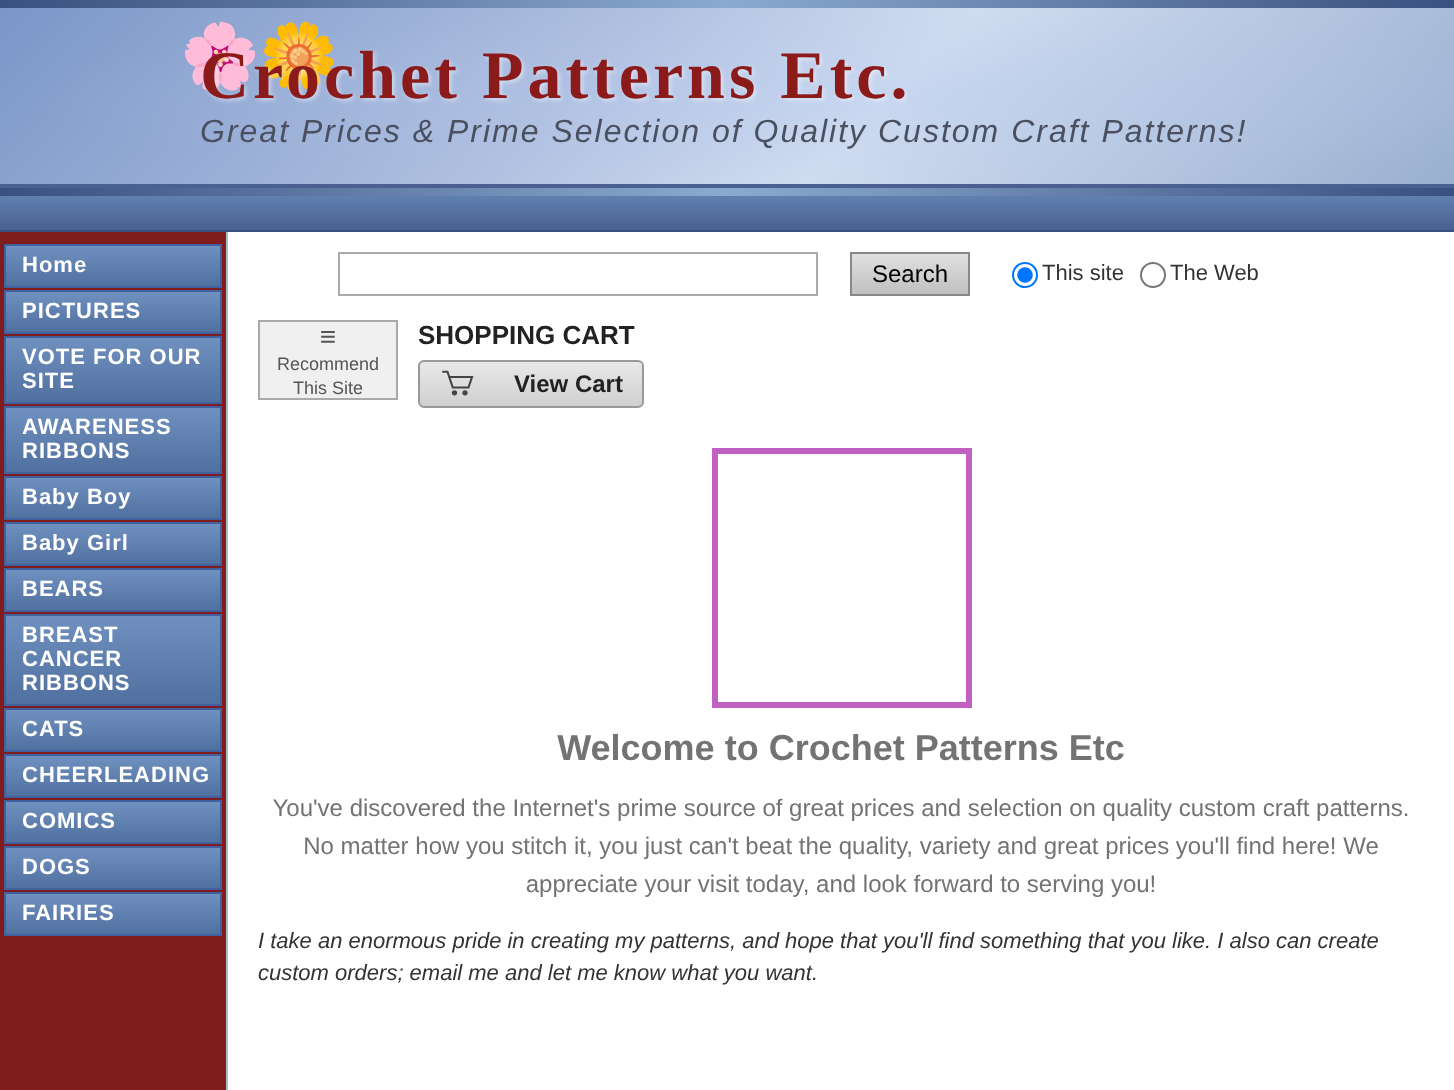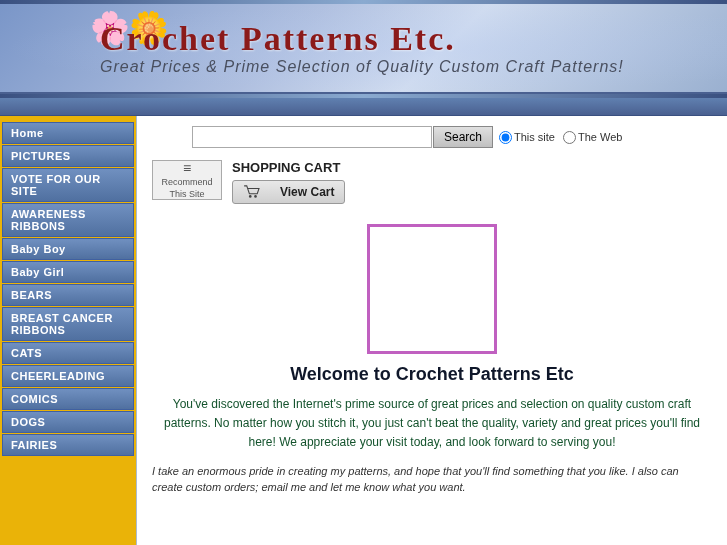--- a/index.html
+++ b/index.html
@@ -72,23 +72,23 @@
     }
 
     
     #main-layout {
       display: flex;
       background: #c8d4e8;
     }
 
     
     #sidebar {
-      width: 136px;
+      width: 113px;
       min-height: 430px;
-      background: #eab308;
+      background: #7f1d1d;
       padding-top: 5px;
       flex-shrink: 0;
     }
     .nav-item {
       display: block;
       background: linear-gradient(to bottom, #7090c0, #5070a0);
       color: white;
       font-size: 11px;
       font-weight: bold;
       text-align: left;
@@ -106,21 +106,21 @@
       padding: 10px 15px;
       background: white;
       border-left: 1px solid #aabbd0;
     }
 
     
     #search-bar {
       display: flex;
       align-items: center;
       margin-bottom: 12px;
-      gap: 1px;
+      gap: 16px;
       justify-content: flex-start;
       padding-left: 40px;
     }
     #search-input {
       width: 240px;
       height: 22px;
       border: 1px solid #aaa;
       padding: 2px 5px;
       font-size: 12px;
     }
@@ -212,26 +212,26 @@
       background: white;
     }
 
     
     #welcome-section {
       text-align: center;
     }
     #welcome-title {
       font-size: 18px;
       font-weight: bold;
-      color: #0f172a;
+      color: #737373;
       margin-bottom: 10px;
     }
     #welcome-text1 {
       font-size: 12px;
-      color: #14532d;
+      color: #737373;
       line-height: 1.6;
       margin-bottom: 10px;
       text-align: center;
     }
     #welcome-text2 {
       font-size: 11px;
       color: #333;
       line-height: 1.5;
       text-align: left;
       margin-bottom: 8px;

